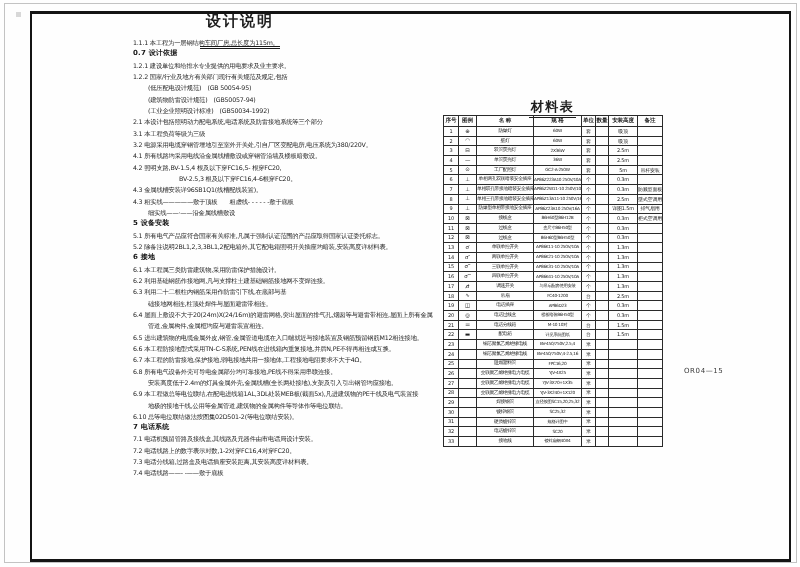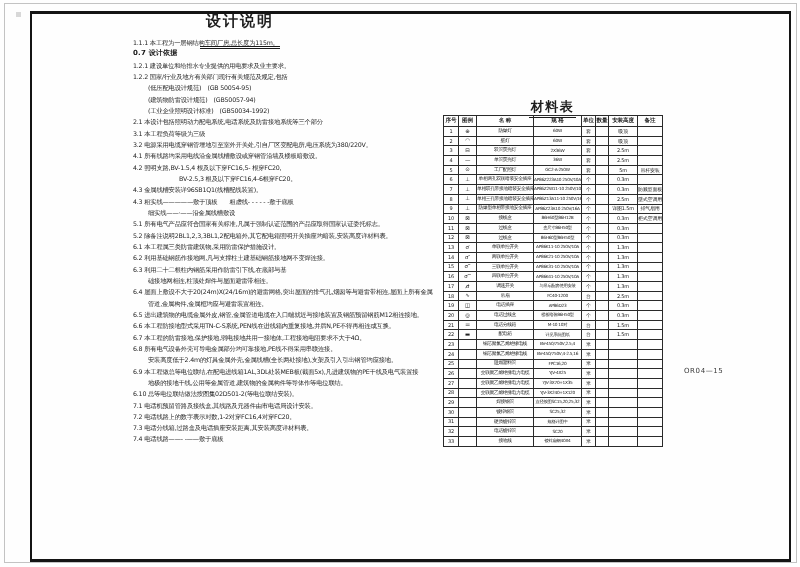--- a/index.html
+++ b/index.html
@@ -64,36 +64,39 @@
       <div class="ln i1">(工业企业照明设计标准)　(GB50034-1992)</div>
       <div class="ln ">2.1 本设计包括照明动力配电系统,电话系统及防雷接地系统等三个部分</div>
       <div class="ln ">3.1 本工程负荷等级为三级</div>
       <div class="ln ">3.2 电源采用电缆穿钢管埋地引至室外开关处,引自厂区变配电所,电压系统为380/220V。</div>
       <div class="ln ">4.1 所有线路均采用电线沿金属线槽敷设或穿钢管沿墙及楼板暗敷设。</div>
       <div class="ln ">4.2 照明支路,BV-1.5,4 根及以下穿FC16,5- 根穿FC20,</div>
       <div class="ln i2">BV-2.5,3 根及以下穿FC16,4-6根穿FC20。</div>
       <div class="ln ">4.3 金属线槽安装详96SB1Q1(线槽配线装置)。</div>
       <div class="ln ">4.3 粗实线—————敷于顶板　　粗虚线- - - - - -敷于底板</div>
       <div class="ln i1">细实线——·——沿金属线槽敷设</div>
+      <div class="ln h">5  设备安装</div>
       <div class="ln ">5.1 所有电气产品应符合国家有关标准,凡属于强制认证范围的产品应取得国家认证委托标志。</div>
       <div class="ln ">5.2 除备注说明2BL1,2,3,3BL1,2配电箱外,其它配电箱照明开关插座均暗装,安装高度详材料表。</div>
+      <div class="ln h">6  接地</div>
       <div class="ln ">6.1 本工程属三类防雷建筑物,采用防雷保护措施设计。</div>
       <div class="ln ">6.2 利用基础钢筋作接地网,凡与支撑柱土建基础钢筋接地网不变焊连接。</div>
       <div class="ln ">6.3 利用二十二根柱内钢筋采用作防雷引下线,在底部与基</div>
       <div class="ln i1">础接地网相连,柱顶处焊件与屋面避雷带相连。</div>
       <div class="ln ">6.4 屋面上敷设不大于20(24m)X(24/16m)的避雷网格,突出屋面的排气孔,烟囱等与避雷带相连,屋面上所有金属</div>
       <div class="ln i1">管道,金属构件,金属框均应与避雷装置相连。</div>
       <div class="ln ">6.5 进出建筑物的电缆金属外皮,钢管,金属管道电缆在入口端就近与接地装置及钢筋预留钢筋M12相连接地。</div>
       <div class="ln ">6.6 本工程防接地型式采用TN-C-S系统,PEN线在进线箱内重复接地,并后N,PE不得再相连成互换。</div>
       <div class="ln ">6.7 本工程的防雷接地,保护接地,弱电接地共用一接地体,工程接地电阻要求不大于4Ω。</div>
       <div class="ln ">6.8 所有电气设备外壳可导电金属部分均可靠接地,PE线不得采用串联连接。</div>
       <div class="ln i1">安装高度低于2.4m的灯具金属外壳,金属线槽(全长两处接地),支架及引入引出钢管均应接地。</div>
       <div class="ln ">6.9 本工程做总等电位联结,在配电进线箱1AL,3DL处装MEB板(截面5x),凡进建筑物的PE干线及电气装置接</div>
       <div class="ln i1">地极的接地干线,公用等金属管道,建筑物的金属构件等导体作等电位联结。</div>
       <div class="ln ">6.10 总等电位联结做法按图集02D501-2(等电位联结安装)。</div>
+      <div class="ln h">7  电话系统</div>
       <div class="ln ">7.1 电话机预留管路及接线盒,其线路及元器件由市电话局设计安装。</div>
       <div class="ln ">7.2 电话线路上的数字表示对数,1-2对穿FC16,4对穿FC20。</div>
       <div class="ln ">7.3 电话分线箱,过路盒及电话插座安装距离,其安装高度详材料表。</div>
       <div class="ln ">7.4 电话线路——- -——敷于底板</div>
     </div>
 
   <div class="mat-title">
     <span>材料表</span>
   </div>
 

